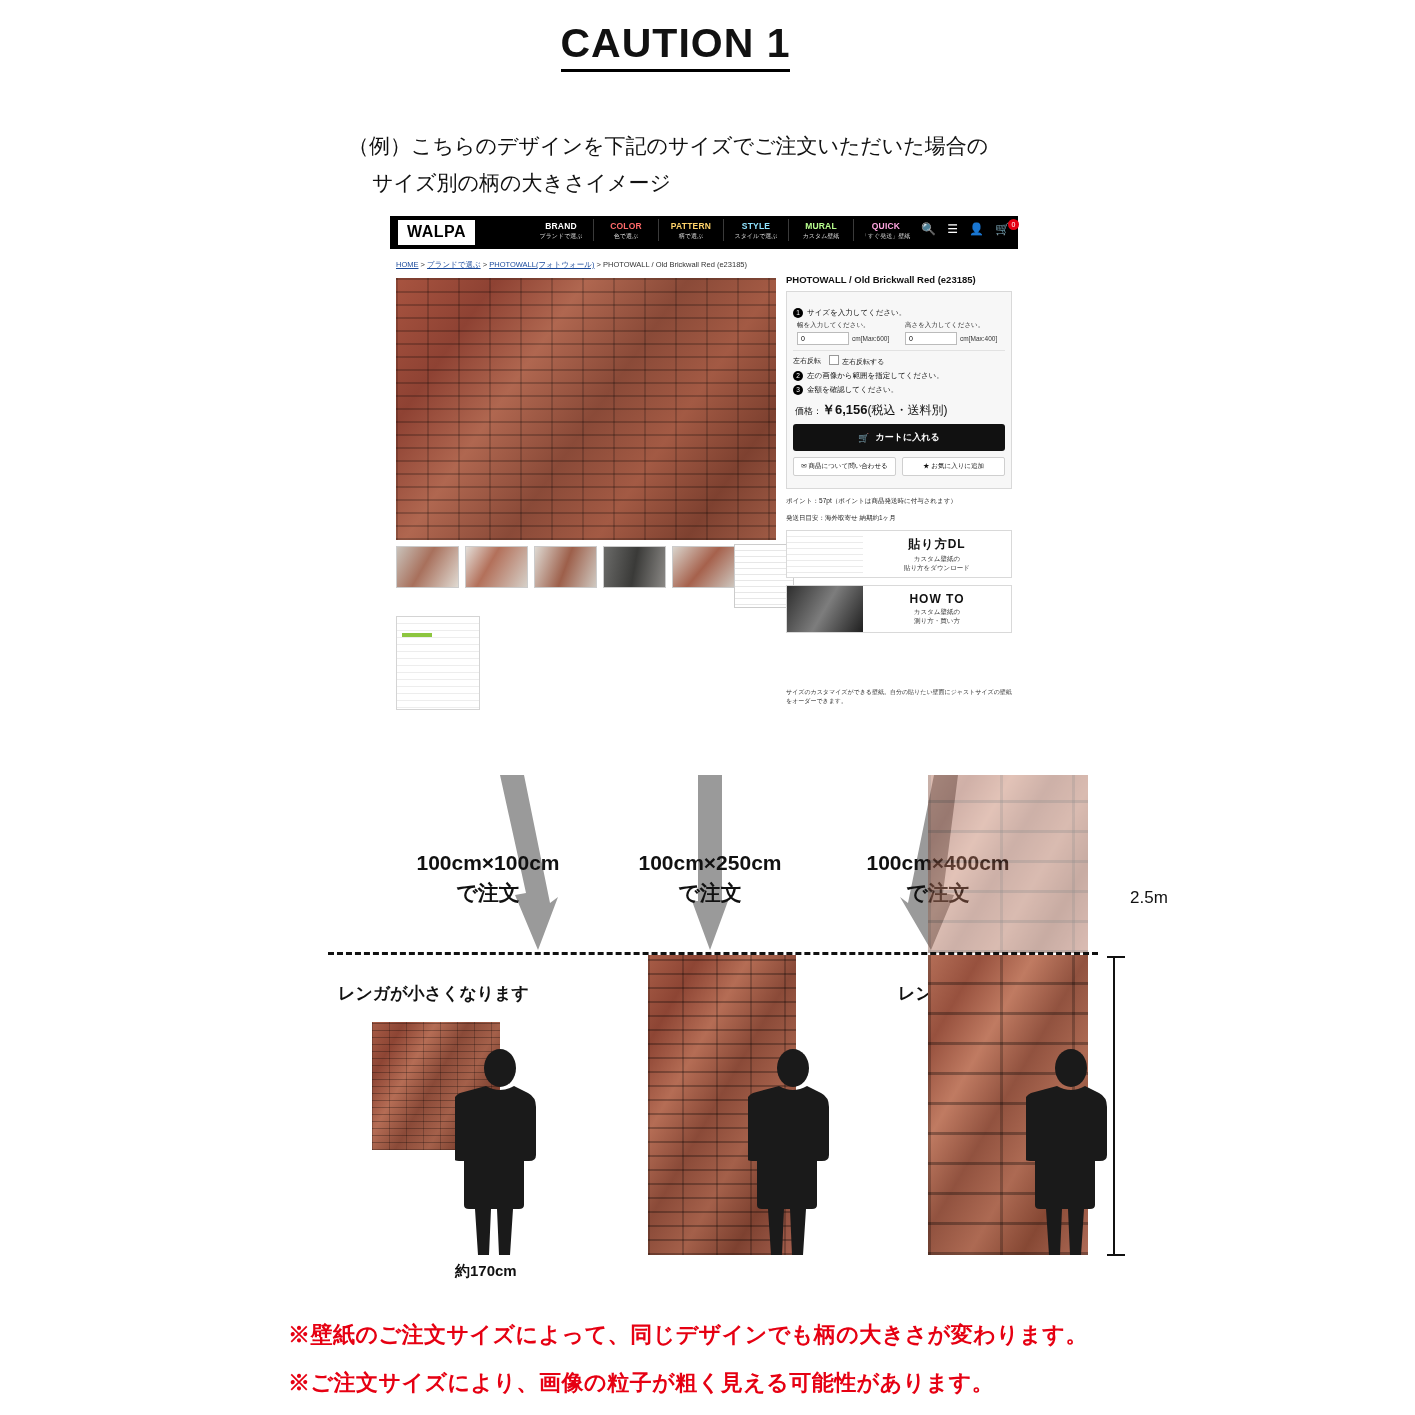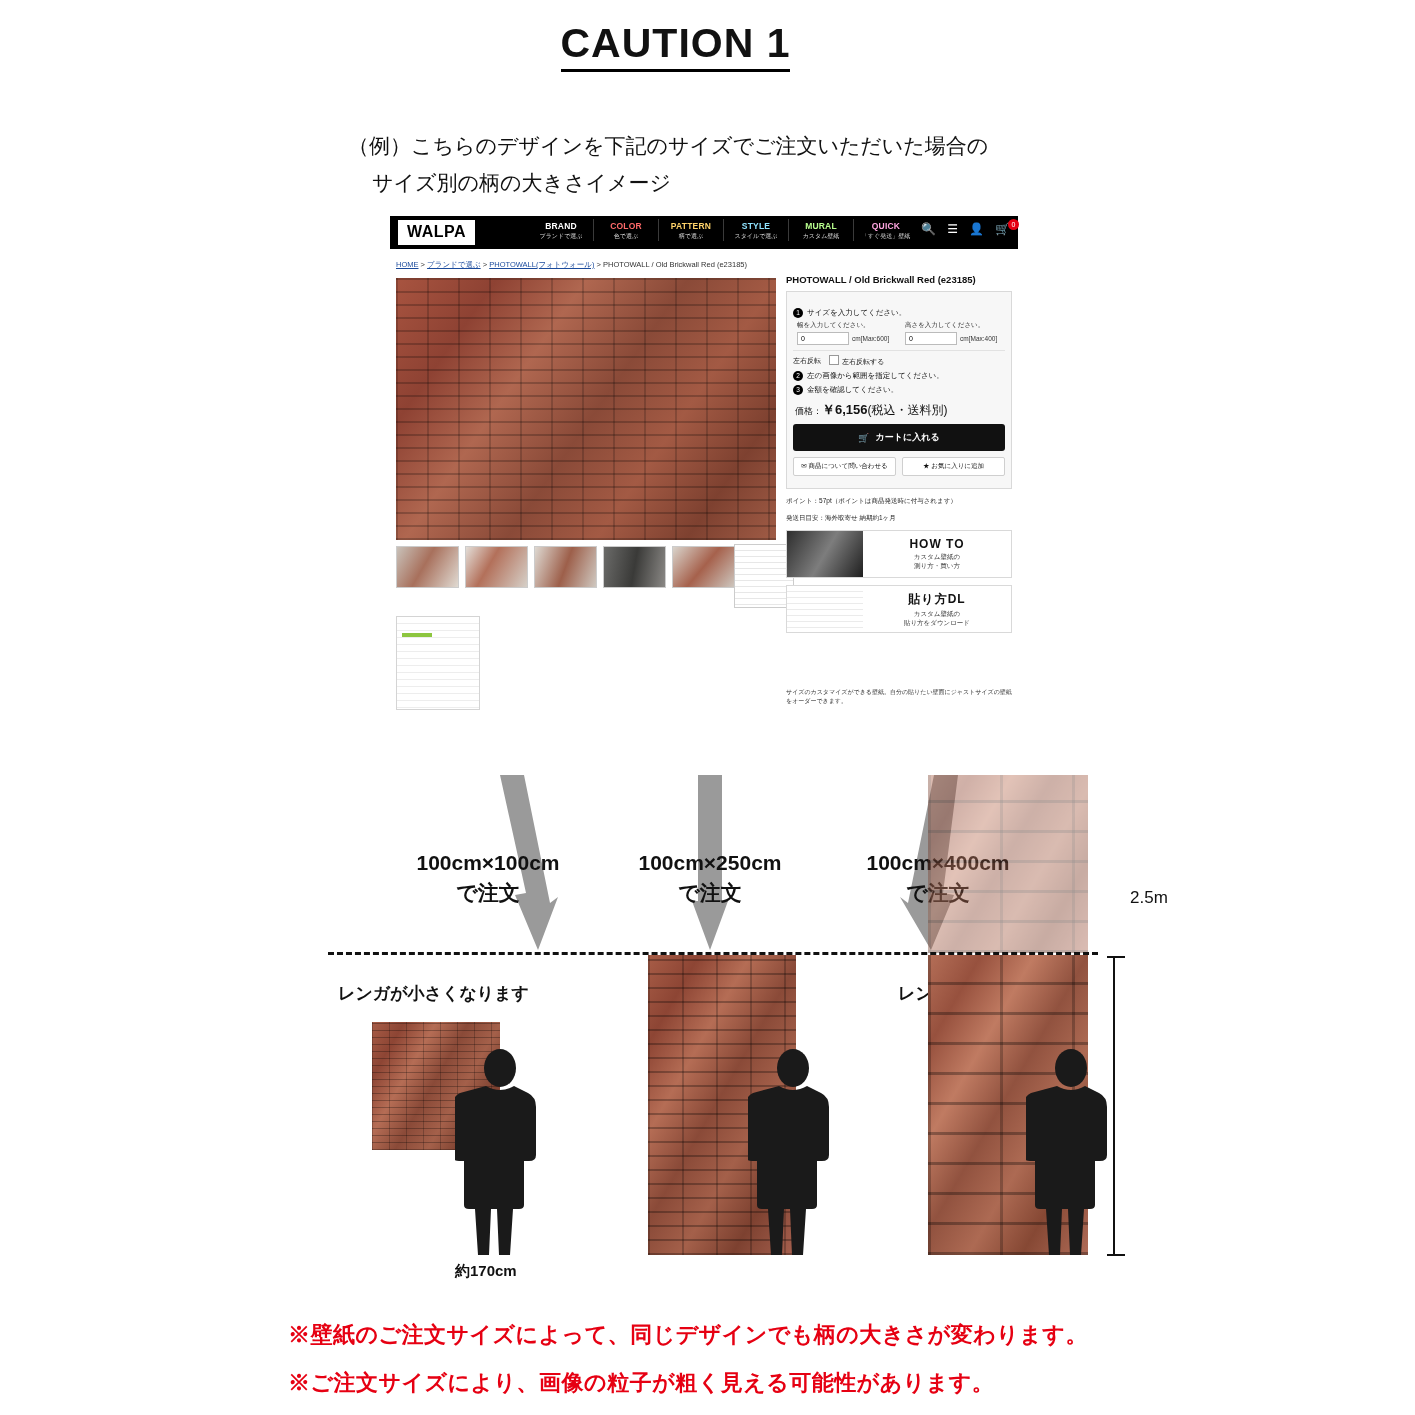--- a/index.html
+++ b/index.html
@@ -330,40 +330,40 @@
         <div class="minibtns">
           <div class="minibtn">✉ <span>商品について問い合わせる</span></div>
           <div class="minibtn">★ <span>お気に入りに追加</span></div>
         </div>
       </div>
 
       <div class="pointline">ポイント：57pt（ポイントは商品発送時に付与されます）</div>
       <div class="pointline">発送日目安：海外取寄せ 納期約1ヶ月</div>
 
       <div class="banner">
+        <div class="thumbimg doc2"></div>
+        <div class="btext">
+          <div class="bt1">貼り方DL</div>
+          <div class="bt2">
+            <span>カスタム壁紙の</span><br>
+            <span>貼り方をダウンロード</span>
+          </div>
+        </div>
+      </div>
+
+      <div class="banner">
         <div class="thumbimg"></div>
         <div class="btext">
           <div class="bt1">HOW TO</div>
           <div class="bt2">
             <span>カスタム壁紙の</span><br>
             <span>測り方・買い方</span>
           </div>
         </div>
       </div>
-
-      <div class="banner">
-        <div class="thumbimg doc2"></div>
-        <div class="btext">
-          <div class="bt1">貼り方DL</div>
-          <div class="bt2">
-            <span>カスタム壁紙の</span><br>
-            <span>貼り方をダウンロード</span>
-          </div>
-        </div>
-      </div>
     </div>
 
     <div class="footnote">サイズのカスタマイズができる壁紙。自分の貼りたい壁面にジャストサイズの壁紙をオーダーできます。</div>
   </div>
 
   <div class="arrow" style="left:498px;top:775px;">
     <svg width="60" height="175" viewBox="0 0 60 175">
       <polygon points="2,0 26,0 52,128 60,122 40,175 17,120 28,118" fill="#9a9a9a"></polygon>
     </svg>
   </div>

